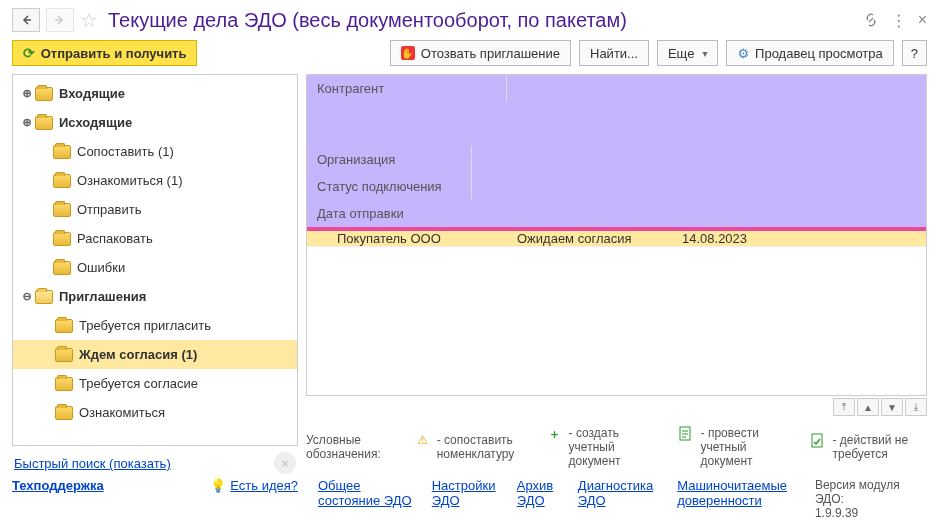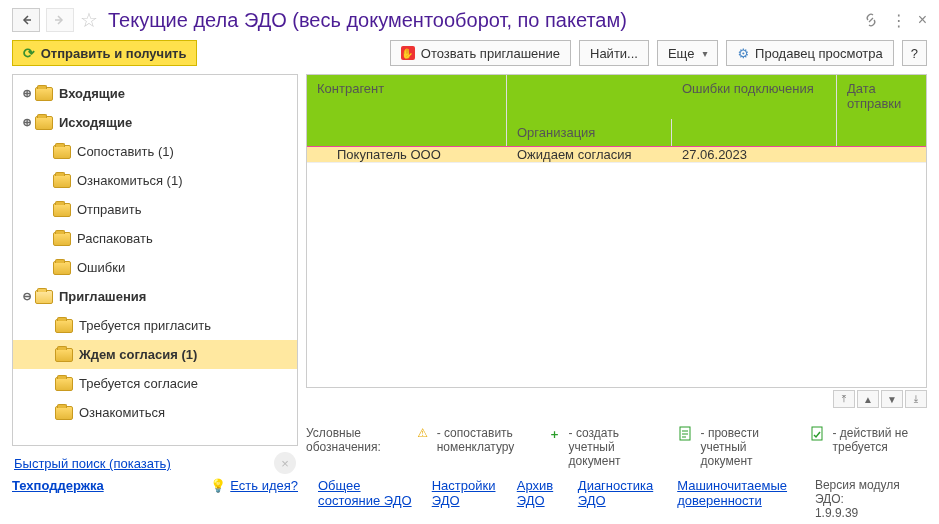--- a/index.html
+++ b/index.html
@@ -34,36 +34,36 @@
   .tree-item .folder.closed::before { content:""; position:absolute; top:-3px; left:1px; width:8px; height:3px; background:#e7b93a; border:1px solid #c99a1f; border-bottom:none; border-radius:2px 2px 0 0;}
   .tree-item .folder.open { background: linear-gradient(#ffe7a0,#f4cc5a); border: 1px solid #c99a1f; border-radius: 2px; position: relative; }
   .tree-item .folder.open::before { content:""; position:absolute; top:-3px; left:1px; width:8px; height:3px; background:#f4cc5a; border:1px solid #c99a1f; border-bottom:none; border-radius:2px 2px 0 0;}
   .tree-item .label { white-space: nowrap; }
 
   .sidebar-bottom { display: flex; align-items: center; justify-content: space-between; padding: 6px 2px 0; }
   .link { color: #0044cc; text-decoration: underline; cursor: pointer; }
 
   .content { flex: 1; display: flex; flex-direction: column; min-width: 0; }
   .table-wrap { border: 1px solid #ccc; flex: 1; display: flex; flex-direction: column; }
-  .thead { display: flex; background: #84cc16; border-bottom: 1px solid #ec4899; }
+  .thead { display: flex; background: #c4b5fd; border-bottom: 4px solid #ec4899; flex-direction: column; }
   .th { padding: 6px 10px; border-right: 1px solid #ddd; color: #555; font-size: 13px; }
   .th:last-child { border-right: none; }
   .tbody { flex: 1; overflow: auto; }
   .tr { display: flex; border-bottom: 1px solid #eee; }
   .tr.selected { background: #ffe8a0; }
   .td { padding: 0 10px; }
   .col0 { width: 200px; }
   .col1 { width: 165px; margin-top: 44px; }
   .col2 { width: 165px; }
   .col3 { flex: 1; }
 
   .nav-strip { display: flex; justify-content: flex-end; gap: 2px; padding: 2px 0; }
   .nav-strip .nb { width: 22px; height: 18px; border: 1px solid #ccc; background: #f7f7f7; display:flex; align-items:center; justify-content:center; cursor:pointer; font-size:10px; color:#666;}
 
-  .legend { display: flex; gap: 31px; padding: 8px 0 6px; align-items: flex-start; font-size: 12px; color: #555; margin-top: 8px; }
+  .legend { display: flex; gap: 31px; padding: 8px 0 6px; align-items: center; font-size: 12px; color: #555; }
   .legend .lg-label { width: 100px; }
   .legend .lg-item { display: flex; gap: 6px; align-items: flex-start; width: 130px; }
   .legend .lg-item.wide { width: 150px; }
   .legend .lg-icon { width: 16px; text-align: center; flex-shrink:0; }
 
   .footer { display: flex; align-items: flex-start; gap: 20px; padding-top: 4px; border-top: 0; }
   .footer-left { width: 286px; display:flex; align-items:center; justify-content:space-between;text-align:right; }
   .footer-links { display: flex; gap: 18px; flex: 1; }
   .footer-links .fl { display: flex; flex-direction: column; }
   .version { color: #555; font-size: 12px; }
@@ -191,28 +191,28 @@
         <span class="link">Быстрый поиск (показать)</span>
         <span style="width:22px;height:22px;border-radius:11px;background:#eee;display:inline-flex;align-items:center;justify-content:center;color:#bbb;cursor:pointer">×</span>
       </div>
     </div>
 
     <div class="content">
       <div class="table-wrap">
         <div class="thead">
           <div class="th col0">Контрагент</div>
           <div class="th col1">Организация</div>
-          <div class="th col2">Ошибки подключения</div>
+          <div class="th col2">Статус подключения</div>
           <div class="th col3">Дата отправки</div>
         </div>
         <div class="tbody">
           <div class="tr selected">
             <div class="td col0" style="padding-left:30px">Покупатель ООО</div>
             <div class="td col2">Ожидаем согласия</div>
-            <div class="td col3">27.06.2023</div>
+            <div class="td col3">14.08.2023</div>
           </div>
         </div>
       </div>
       <div class="nav-strip">
         <div class="nb">⤒</div>
         <div class="nb">▲</div>
         <div class="nb">▼</div>
         <div class="nb">⤓</div>
       </div>
 

